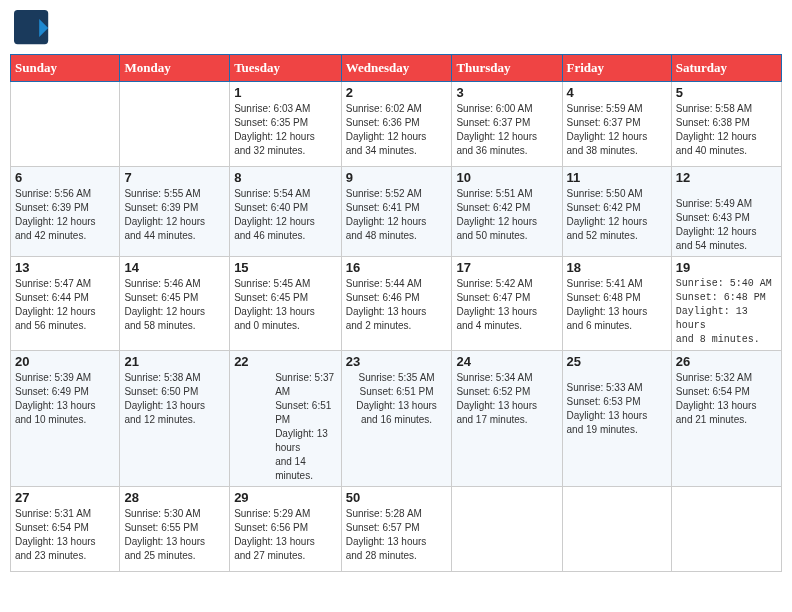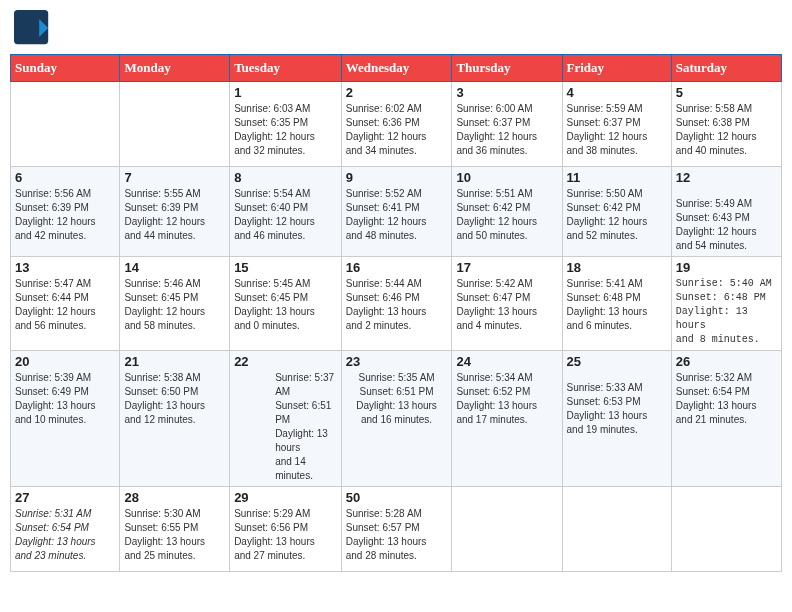--- a/index.html
+++ b/index.html
@@ -306,21 +306,21 @@
           <span class="day-num">26</span>
           <div class="cell-text" style="white-space: pre-line;">Sunrise: 5:32 AM
 Sunset: 6:54 PM
 Daylight: 13 hours
 and 21 minutes.</div>
         </td>
       </tr>
       <tr>
         <td>
           <span class="day-num">27</span>
-          <div class="cell-text" style="white-space: pre-line; font-style: italic;">Sunrise: 5:31 AM
+          <div class="cell-text" style="white-space: pre-line;">Sunrise: 5:31 AM
 Sunset: 6:54 PM
 Daylight: 13 hours
 and 23 minutes.</div>
         </td>
         <td>
           <span class="day-num">28</span>
           <div class="cell-text" style="white-space: pre-line;">Sunrise: 5:30 AM
 Sunset: 6:55 PM
 Daylight: 13 hours
 and 25 minutes.</div>

